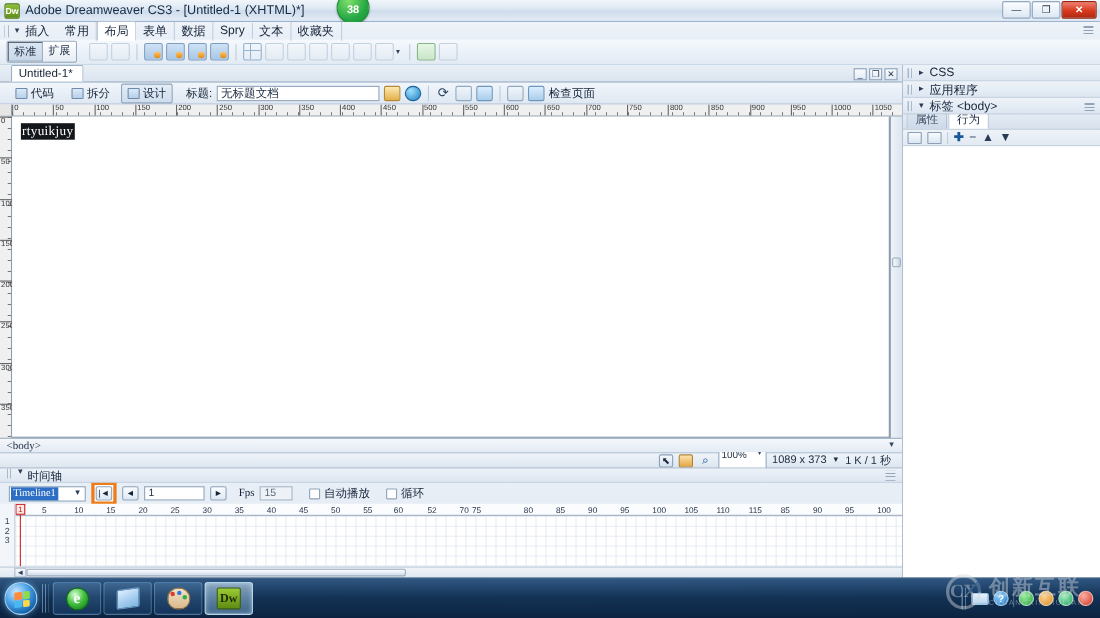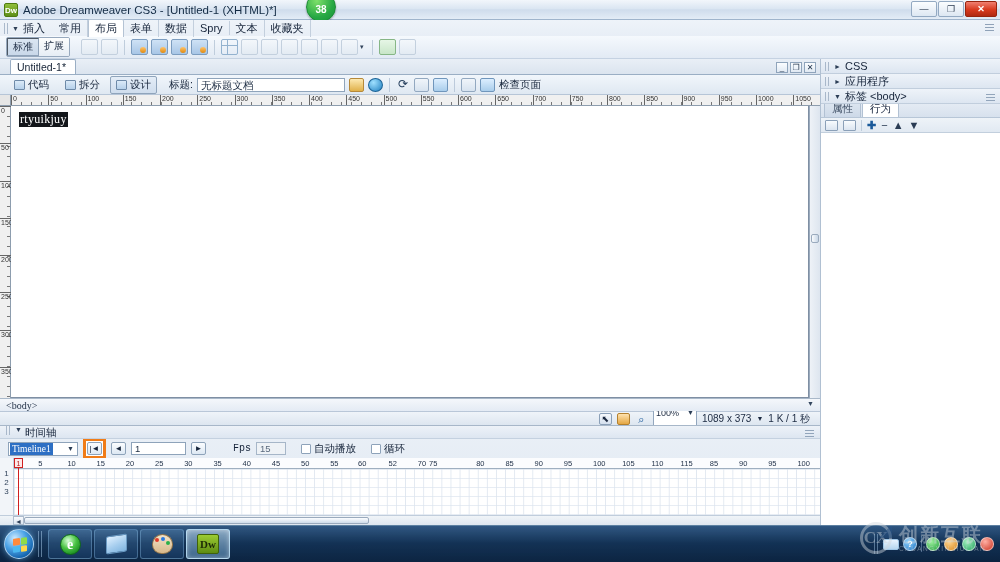--- a/index.html
+++ b/index.html
@@ -211,21 +211,21 @@
   .tl-select .v{ background:#2d6fc4; color:#fff; font-size:9.5px; padding:0 2px; line-height:12px;
                  font-family:"Liberation Serif", serif; }
   .tl-select .cv{ font-size:7px; color:#2a3c54; margin-right:2px; }
   .orangebox{ border:3px solid #f07c18; padding:1px; border-radius:1px; display:inline-flex;
               background:#fff; }
   .pbtn{ width:15px;height:13px; border:1px solid #8ea3ba; border-radius:2px;
          background:linear-gradient(180deg,#fbfdff,#dde8f3); color:#16243a; font-size:8px;
          display:flex;align-items:center;justify-content:center; }
   .frameinput{ width:55px;height:13px;border:1px solid #8ea3ba;background:#fff;font-size:9.5px;
                padding:0 3px; line-height:12px; color:#1a2a40; }
-  .fpslabel{ font-size:10px;color:#16243a; margin-left:22px; font-family:Liberation Mono, monospace;}
+  .fpslabel{ font-size:10px;color:#16243a; margin-left:6px; font-family:Liberation Serif, serif;}
   .fpsinput{ width:30px;height:13px;border:1px solid #a6b6c8;background:#eef2f6;font-size:9.5px;
              padding:0 3px; line-height:12px; color:#5a6a7e; }
   .cbwrap{ display:flex;align-items:center;gap:3px;margin-left:10px;font-size:10.5px;color:#16243a; }
   .cbox{ width:10px;height:10px;border:1px solid #8ea3ba;background:#fff; border-radius:1px; }
 
   .tl-body{ flex:1; display:flex; min-height:0; background:#fff; position:relative; }
   .tl-rows{ width:14px; background:#f2f5f9; border-right:1px solid #c0cddc; flex:0 0 auto;
             padding-top:11px; }
   .tl-rows div{ height:9px; font-size:8px; color:#33455d; text-align:center; line-height:9px; }
   .tl-track{ flex:1; position:relative; overflow:hidden;

